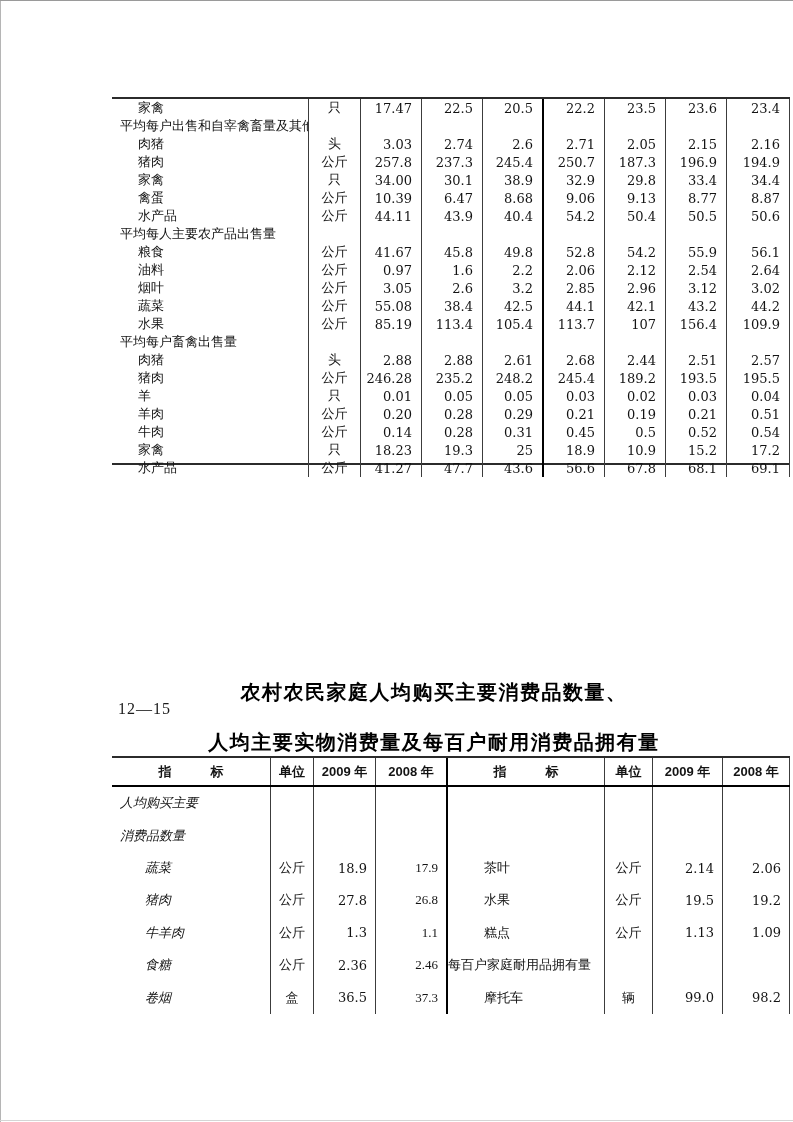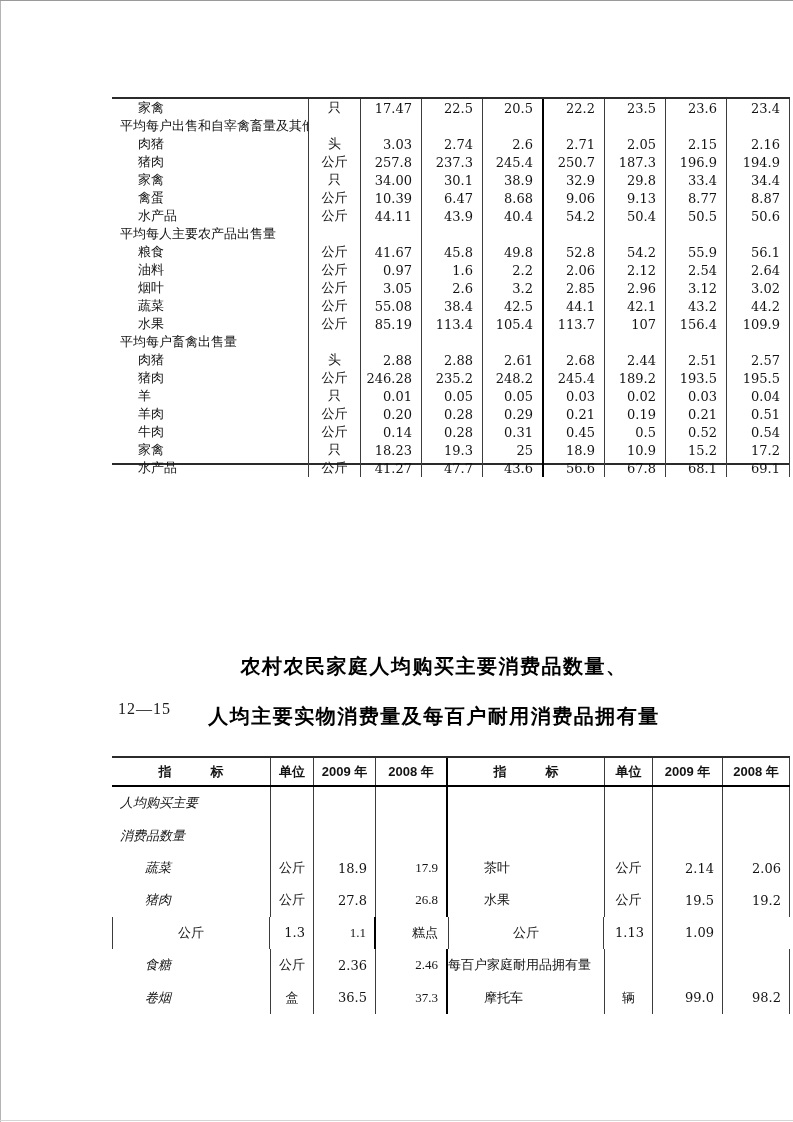--- a/index.html
+++ b/index.html
@@ -26,21 +26,21 @@
   }
   .c-name{padding-left:26px;}
   .c-name.section{padding-left:8px;}
   .c-unit{border-left:1px solid #3c3c3c;border-right:1px solid #3c3c3c;justify-content:center;}
   .c-val{border-right:1px solid #3c3c3c;justify-content:flex-end;padding-right:9px;
          font-family:"DejaVu Serif","Liberation Serif",serif;}
   .c-val.thick{border-right:2px solid #000;}
 
   
   .title-block{
-    position:absolute;left:112px;top:653px;width:644px;text-align:center;
+    position:absolute;left:112px;top:679px;width:644px;text-align:center;
     font-family:"Liberation Sans","DejaVu Sans",sans-serif;font-weight:bold;
     color:#000;font-size:20px;letter-spacing:1.5px;
   }
   .title-line{line-height:26px;}
   .title-line + .title-line{margin-top:24px;}
   .table-no{
     position:absolute;left:118px;top:700px;font-size:16px;color:#1a1a1a;
     font-family:"Liberation Serif","DejaVu Serif",serif;letter-spacing:1px;
   }
 
@@ -367,20 +367,21 @@
       <div class="nL">猪肉</div>
       <div class="uL">公斤</div>
       <div class="v9L">27.8</div>
       <div class="v8L">26.8</div>
       <div class="nR">水果</div>
       <div class="uR">公斤</div>
       <div class="v9R">19.5</div>
       <div class="v8R">19.2</div>
     </div>
     <div class="t2-row">
+      <div class="nL">牛羊肉</div>
       <div class="uL">公斤</div>
       <div class="v9L">1.3</div>
       <div class="v8L">1.1</div>
       <div class="nR">糕点</div>
       <div class="uR">公斤</div>
       <div class="v9R">1.13</div>
       <div class="v8R">1.09</div>
     </div>
     <div class="t2-row">
       <div class="nL">食糖</div>

